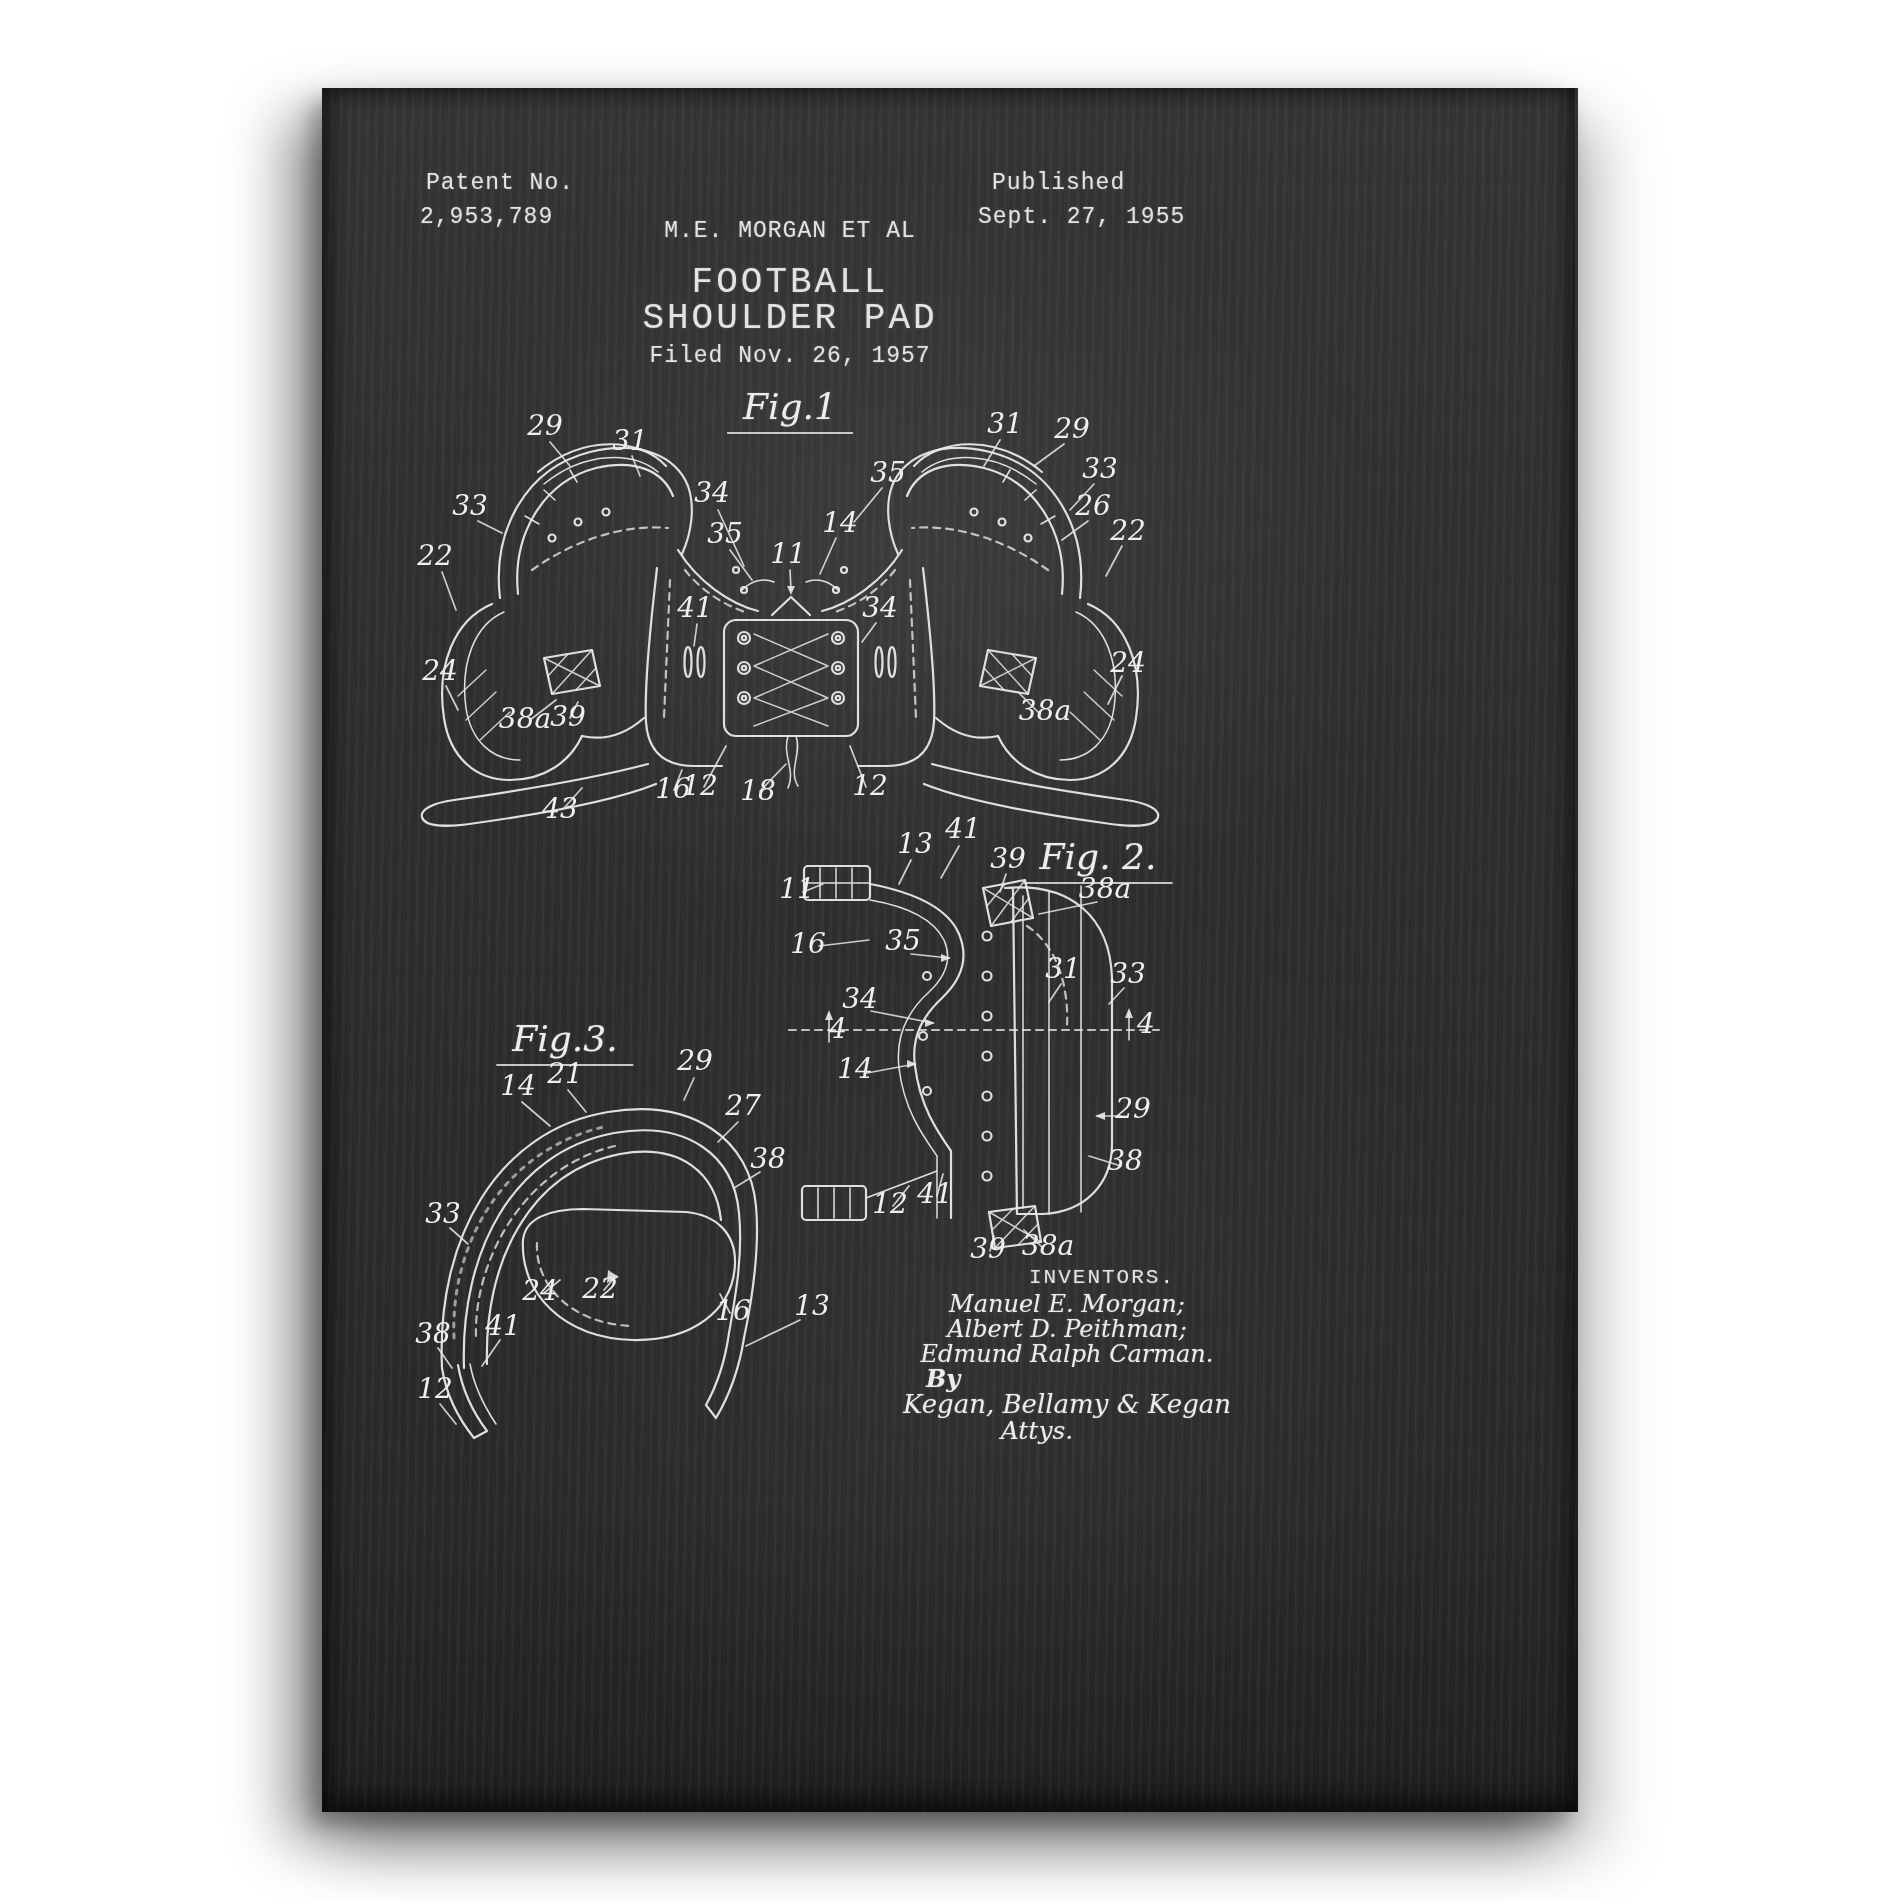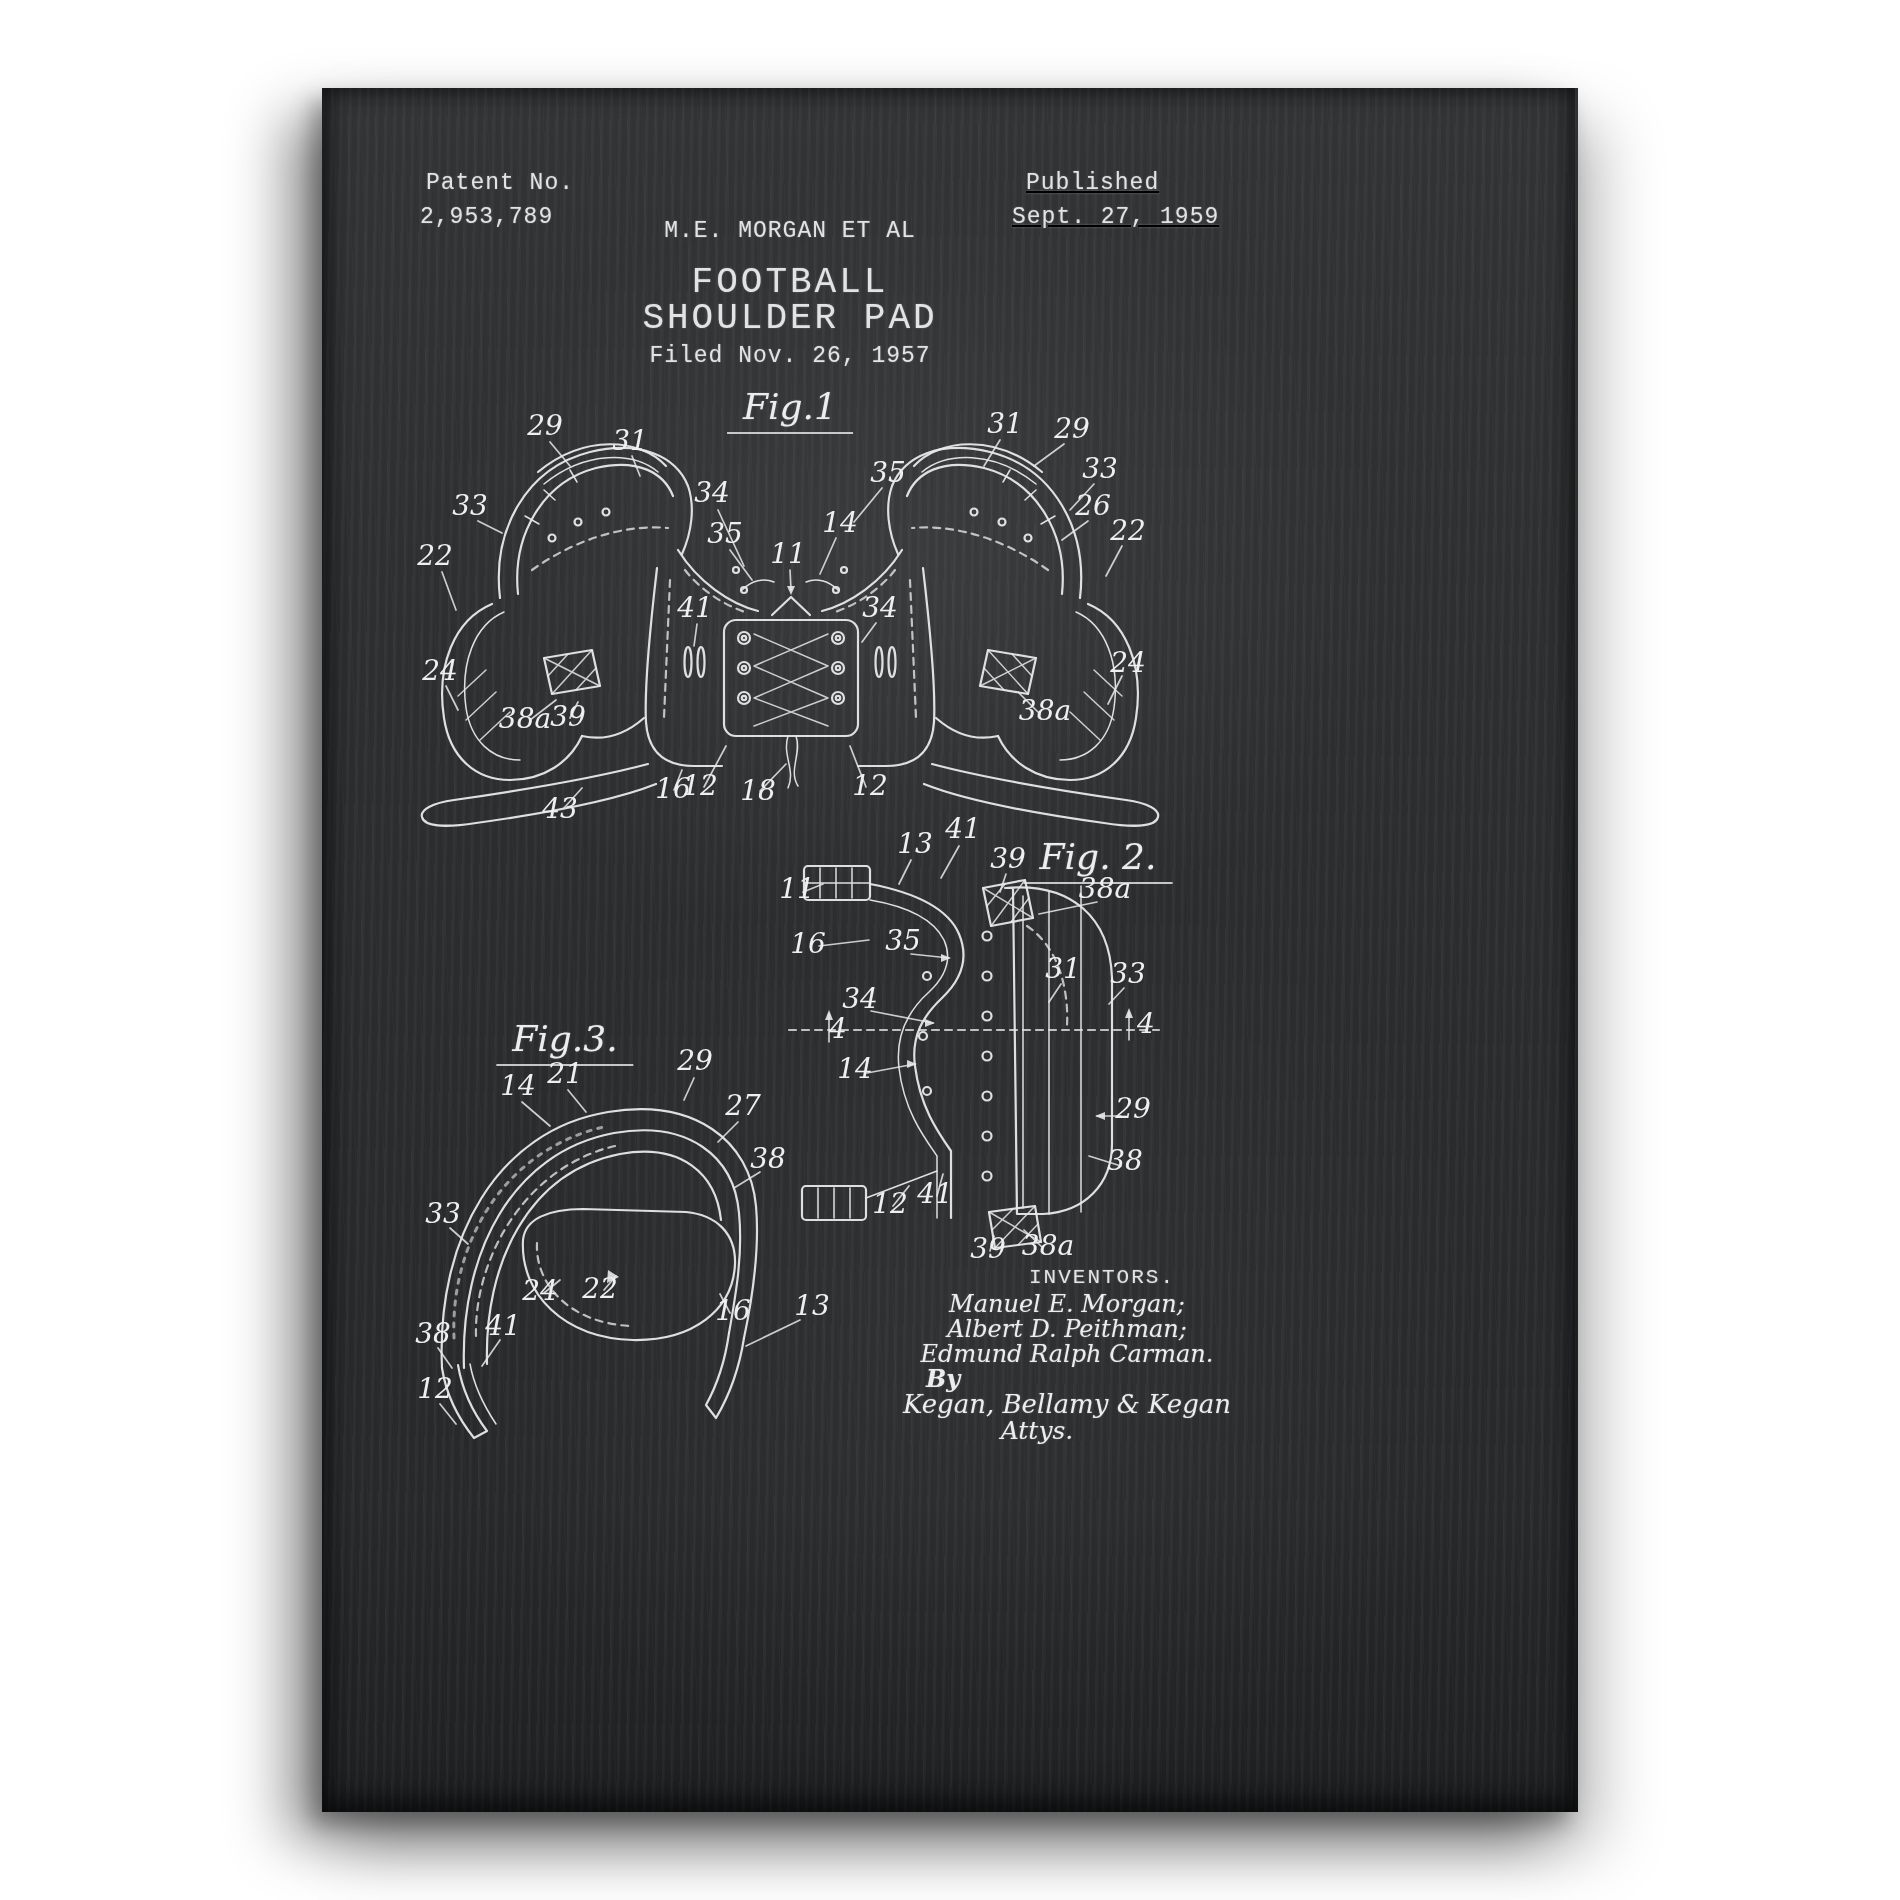--- a/index.html
+++ b/index.html
@@ -68,23 +68,23 @@
 <body>
 
 <div class="stage">
   <div class="board">
 
     <div class="abs" style="left:104px;top:78px;">
       <div class="type t23">Patent No.</div>
       <div class="type t23" style="margin-left:-6px;">2,953,789</div>
     </div>
 
-    <div class="abs" style="left:690px;top:78px;text-decoration:underline;">
+    <div class="abs" style="left:656px;top:78px;">
       <div class="type t23" style="margin-left:14px;">Published</div>
-      <div class="type t23">Sept. 27, 1959</div>
+      <div class="type t23">Sept. 27, 1955</div>
     </div>
 
     <div class="abs center" style="left:468px;top:126px;text-align:center;">
       <div class="type t23" style="margin-bottom:17px;">M.E. MORGAN ET AL</div>
       <div class="type t28">FOOTBALL</div>
       <div class="type t28">SHOULDER PAD</div>
       <div class="type t23" style="margin-top:2px;">Filed Nov. 26, 1957</div>
     </div>
 
     <div class="abs center script figlabel" style="left:468px;top:298px;">Fig.1</div>

